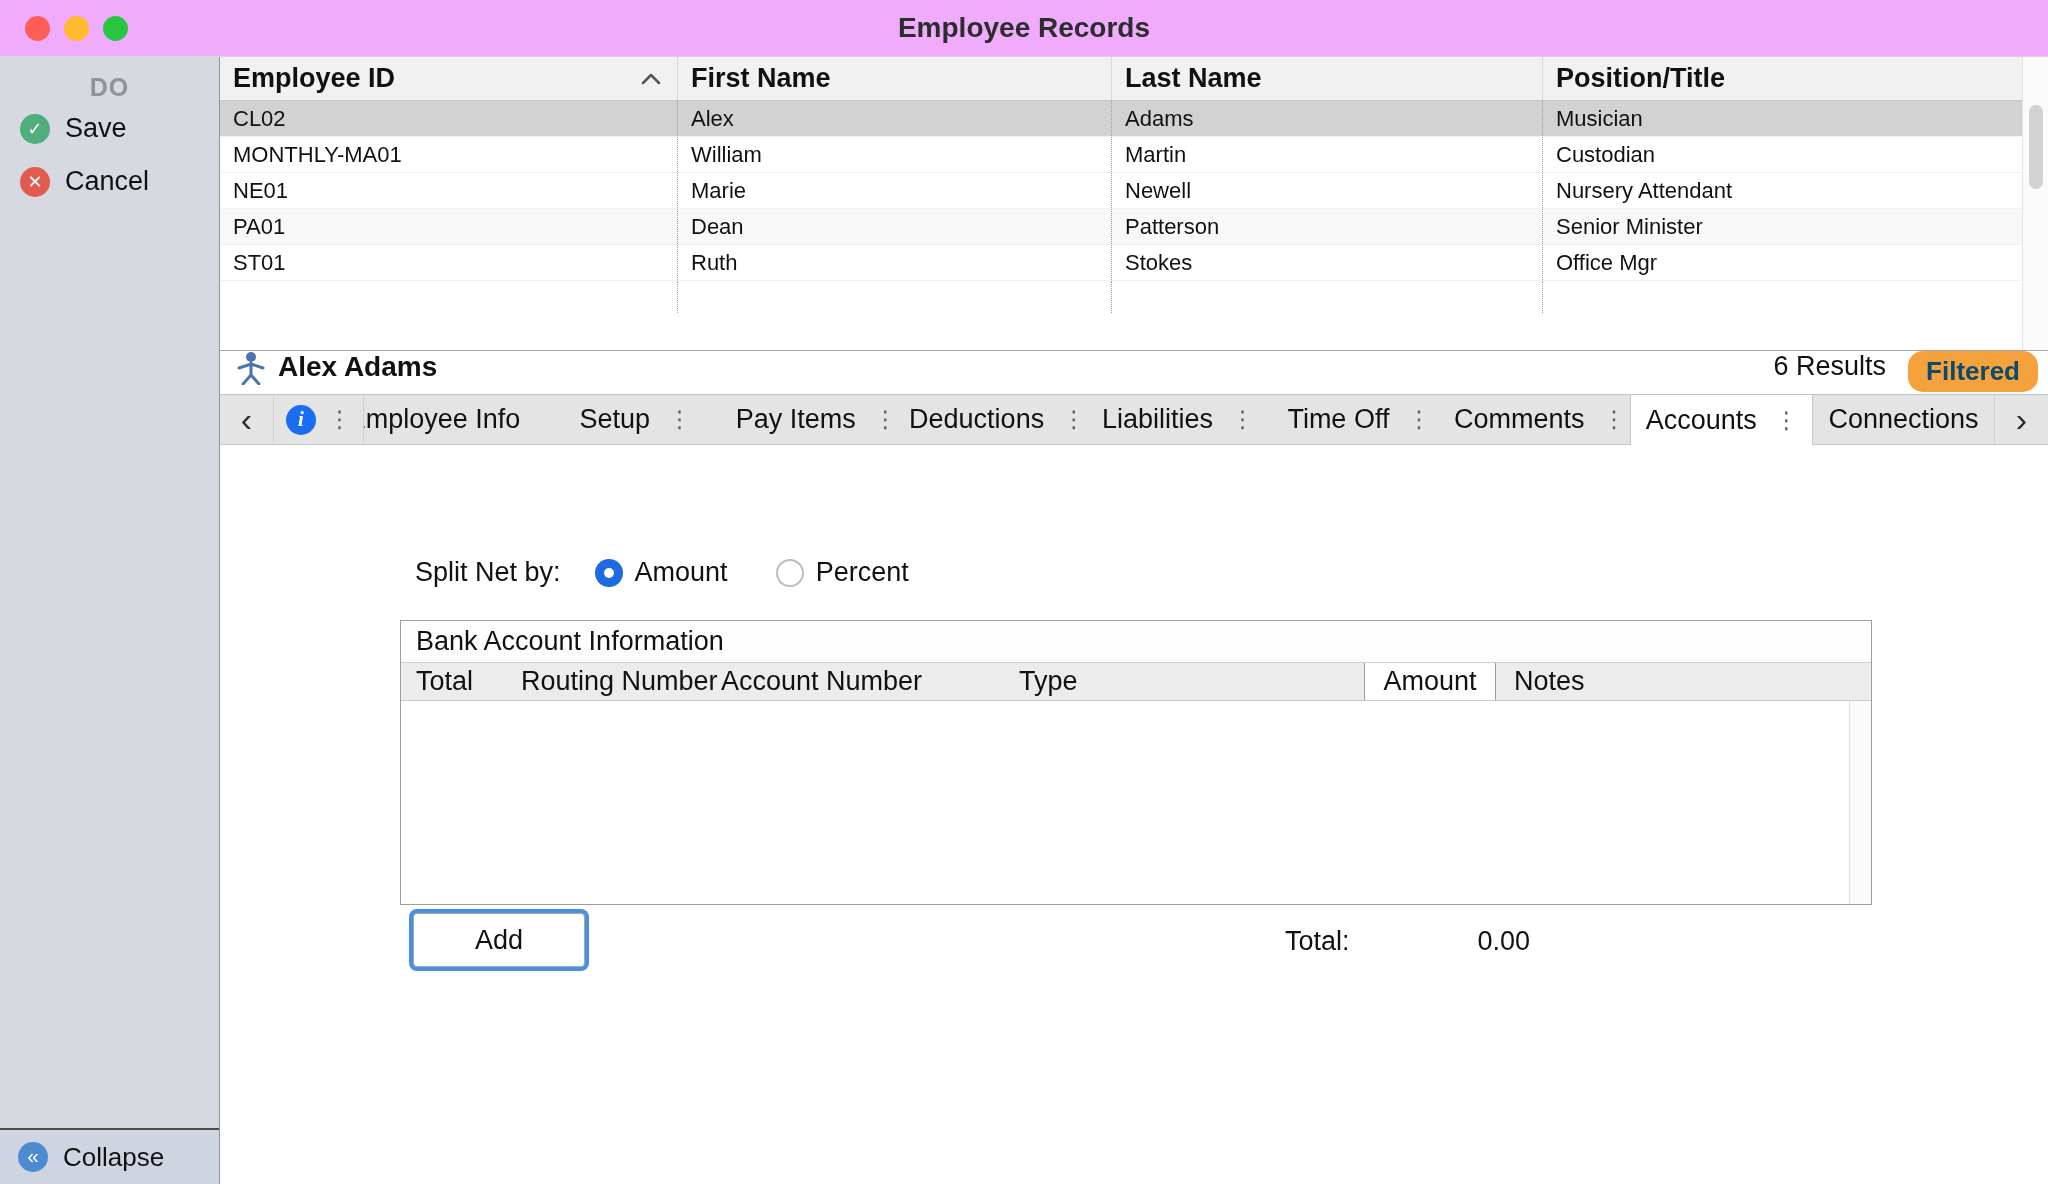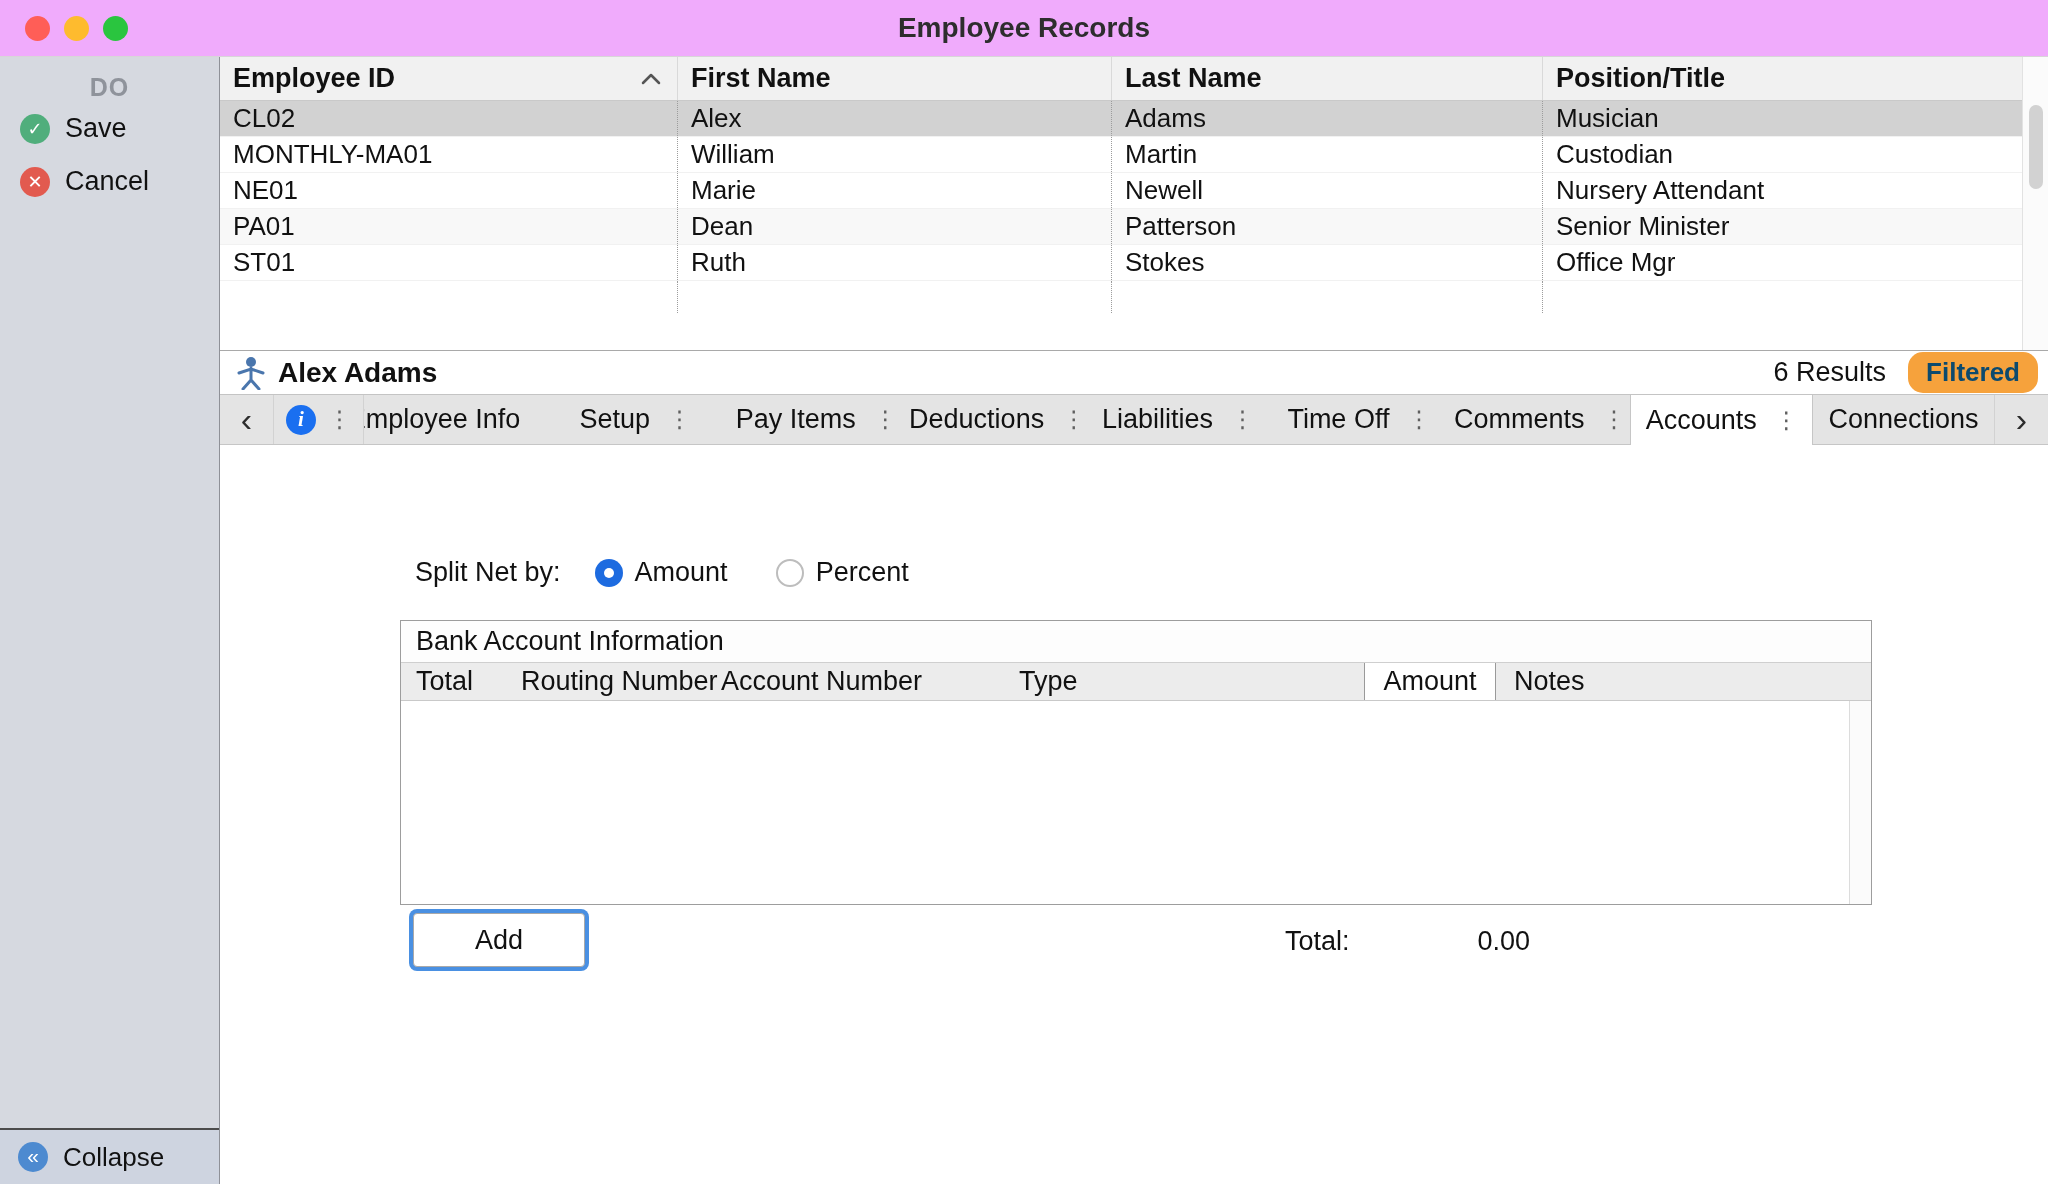--- a/index.html
+++ b/index.html
@@ -32,36 +32,36 @@
 
   
   .main { position:absolute; left:220px; top:57px; right:0; bottom:0; background:#fff; }
 
   
   .emp-table { position:absolute; top:0; left:0; right:0; height:293px; background:#fff; }
   .emp-header { display:flex; height:44px; width:1802px; background:#f1f1f1;
     border-bottom:1px solid #c9c9c9; font-weight:700; font-size:27px; }
   .emp-hcell { display:flex; align-items:center; padding-left:13px; border-right:1px solid #d9d9d9; }
   .emp-rows { width:1802px; }
-  .emp-row { display:flex; height:36px; font-size:26px; border-bottom:1px solid #f1f1f1; background:#fff; }
+  .emp-row { display:flex; height:36px; font-size:22px; border-bottom:1px solid #f1f1f1; background:#fff; }
   .emp-row.alt { background:#f8f8f8; }
   .emp-row.selected { background:#d2d2d2; }
   .emp-cell { display:flex; align-items:center; padding-left:13px; border-right:1px dotted #9c9c9c; overflow:hidden; white-space:nowrap; }
   .c1{width:458px;} .c2{width:434px;} .c3{width:431px;} .c4{width:479px; border-right:none;}
   .emp-filler { display:flex; height:32px; }
   .emp-filler .emp-cell { height:100%; }
   .sort-icon { margin-left:auto; margin-right:16px; display:flex; align-items:center; }
   .emp-scroll { position:absolute; top:0; right:0; width:26px; height:293px;
     background:#fbfbfb; border-left:1px solid #e2e2e2; }
   .emp-thumb { margin:48px auto 0; width:14px; height:84px; border-radius:7px; background:#d2d2d2; }
 
   
   .record-bar { position:absolute; top:293px; left:0; right:0; height:45px; background:#fff;
     border-top:1px solid #a9a9a9; border-bottom:1px solid #c4c4c4;
-    display:flex; align-items:center; padding:0 10px 0 16px; }
+    display:flex; align-items:flex-start; padding:0 10px 0 16px; }
   .person-icon { width:30px; height:34px; margin-right:12px; flex:0 0 auto; }
   .record-name { font-size:28px; font-weight:600; }
   .record-spacer { flex:1; }
   .record-results { font-size:27px; margin-right:22px; }
   .filter-badge { background:#f6a23c; color:#0c4a6e; font-weight:700; font-size:26px;
     border-radius:15px; padding:5px 18px; }
 
   
   .tab-bar { position:absolute; top:338px; left:0; right:0; height:50px; background:#e4e4e4;
     border-bottom:1px solid #c6c6c6; display:flex; align-items:stretch; }

